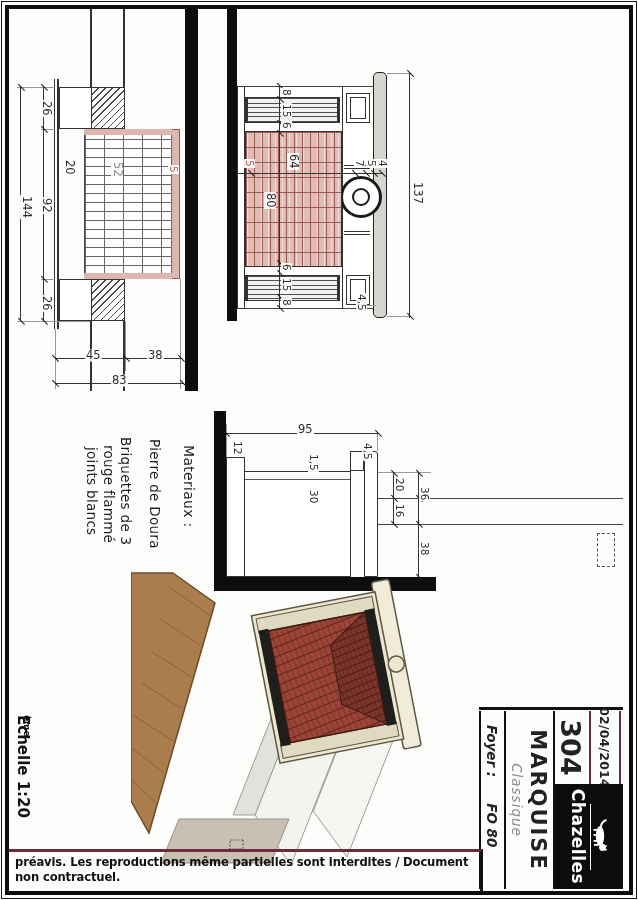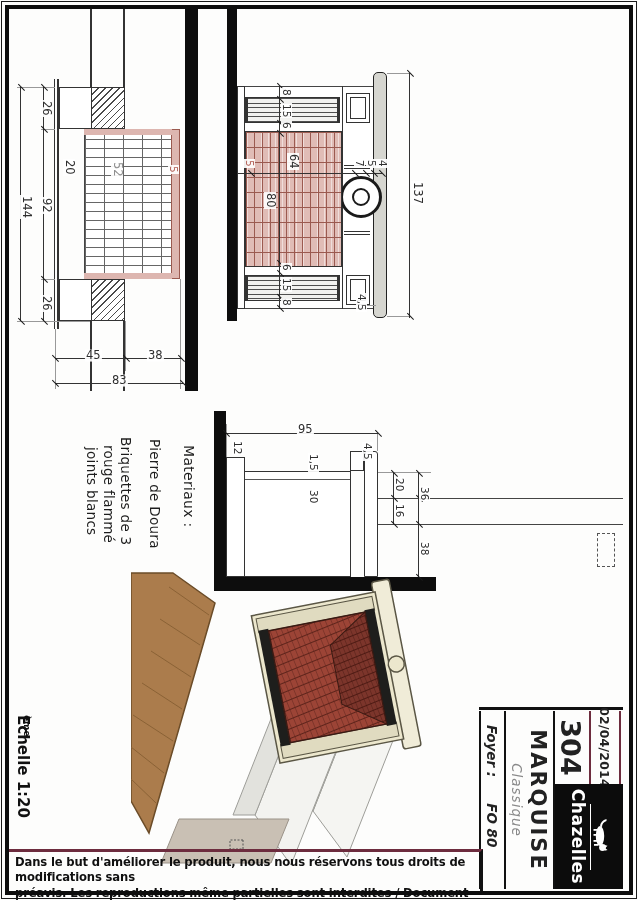--- a/index.html
+++ b/index.html
@@ -287,19 +287,18 @@
       <div class="hline" style="left:4px;top:119px;width:178px;"></div>
       <div class="cell-foyer">
         <span>Foyer :</span>
         <span>FO 80</span>
       </div>
       <div class="hline" style="left:4px;top:144px;width:178px;"></div>
     </div>
   </div>
 
   <div class="footer">
-    <div>Dans le but d'améliorer le produit, nous nous réservons tous droits de modifications sans</div>
     <div>préavis. Les reproductions même partielles sont interdites / Document non contractuel.</div>
   </div>
 
   <div class="frame-outer"></div>
   <div class="frame-inner"></div>
 </div>
 
 </body></html>

